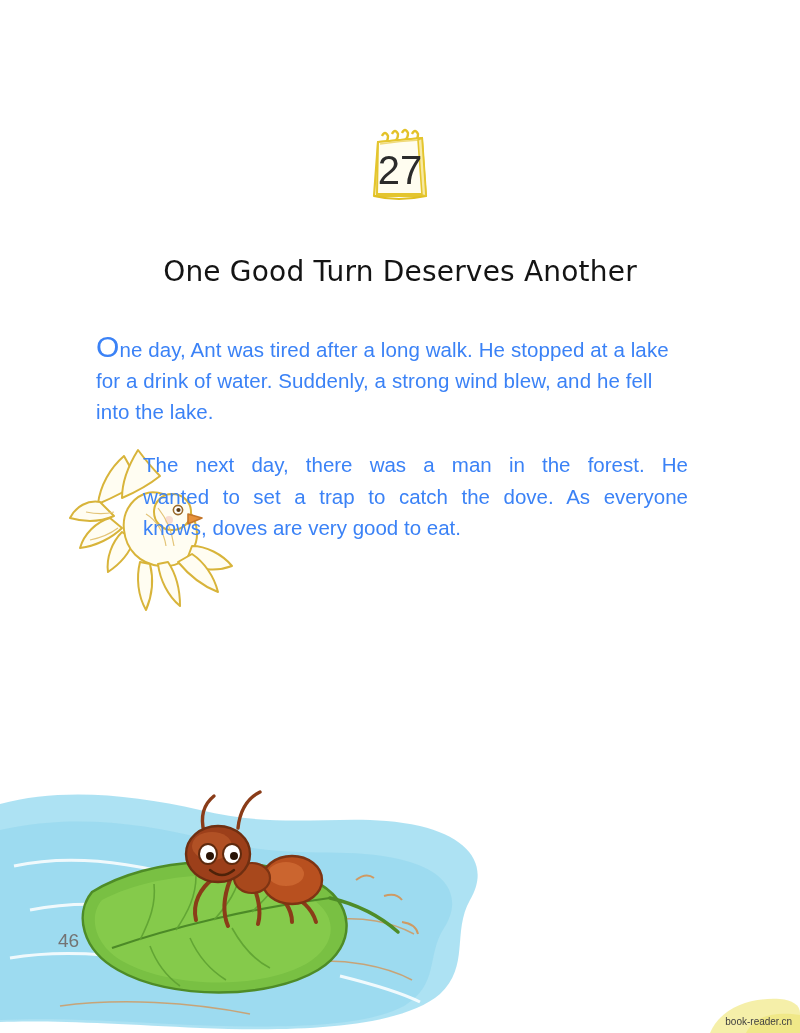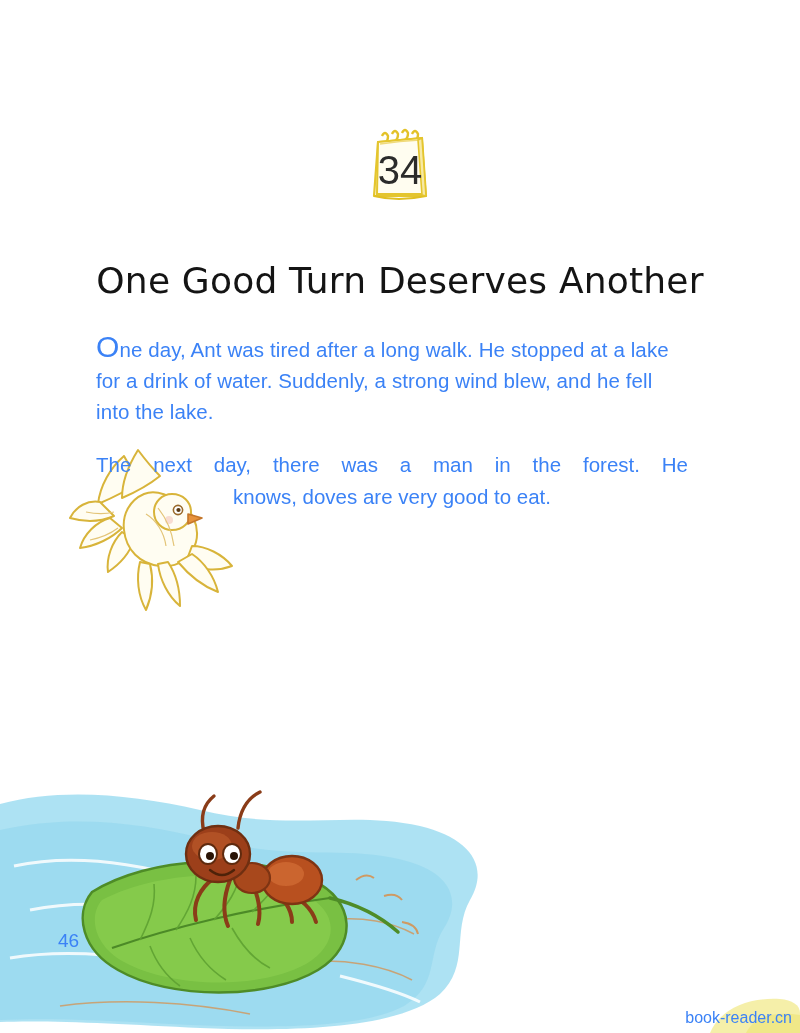--- a/index.html
+++ b/index.html
@@ -50,21 +50,21 @@
   }
 
   
   .title {
     position: absolute;
     top: 236px;
     left: 0;
     width: 800px;
     text-align: center;
     font-family: "DejaVu Sans", sans-serif;
-    font-size: 36px;
+    font-size: 28px;
     font-weight: 400;
     color: #141414;
     letter-spacing: 0.2px;
   }
 
   
   .body-text {
     position: absolute;
     top: 334px;
     left: 96px;
@@ -98,44 +98,45 @@
   }
   .para.p3 .cont {
     display: block;
     margin-left: -120px;
     text-indent: 0;
   }
   .para.p4 {
     margin-top: 22px;
     text-align: right;
     line-height: 31.5px;
+    margin-left: 47px;
   }
   .para.p4 .l1, .para.p4 .l2, .para.p4 .l3 { display: block; }
   .para.p4 .l1 { text-align: justify; text-align-last: justify; }
   .para.p4 .l2 { text-align: justify; text-align-last: justify; }
-  .para.p4 .l3 { text-align: center; }
+  .para.p4 .l3 { text-align: left; }
 
   
   .page-num {
     position: absolute;
     left: 58px;
     top: 930px;
     font-family: "Liberation Sans", sans-serif;
     font-size: 19px;
-    color: #3b82f6;
+    color: #737373;
   }
 
   
   .watermark {
     position: absolute;
     right: 8px;
     bottom: 6px;
     font-family: "Liberation Sans", sans-serif;
-    font-size: 16px;
-    color: #3b82f6;
+    font-size: 10px;
+    color: #404040;
   }
 
   
   .art-dove {
     position: absolute;
     left: 66px;
     top: 442px;
     width: 176px;
     height: 190px;
     pointer-events: none;
@@ -174,21 +175,21 @@
         </g>
 
         <path d="M26 22 L70 18 L74 76 L22 76 Z" fill="#fdf8dd" stroke="#e4c52e" stroke-width="2.2" stroke-linejoin="round"></path>
 
         <path d="M26 22 L70 18 L71 74 L25 74 Z" fill="#fffdf0" stroke="#e4c52e" stroke-width="2"></path>
         <path d="M22 76 q24 6 52 0" fill="none" stroke="#e0bf22" stroke-width="2.2"></path>
         <path d="M28 24 q20 -3 40 -4" fill="none" stroke="#f0da7a" stroke-width="1.6"></path>
 
         <path d="M66 20 L70 18 L74 76 L70 75 Z" fill="#f7e9a5" stroke="#e4c52e" stroke-width="1.6"></path>
       </svg>
-      <div class="badge-num">34</div>
+      <div class="badge-num">27</div>
     </div>
   </div>
 
   <h1 class="title">One Good Turn Deserves Another</h1>
 
   <div class="art-dove">
     <svg width="176" height="190" viewBox="0 0 176 190" xmlns="http://www.w3.org/2000/svg">
       <g fill="#fffdf2" stroke="#d8b43a" stroke-width="2" stroke-linejoin="round" stroke-linecap="round">
 
         <path d="M58 14 C44 26 34 44 32 62 C46 56 62 48 74 40 C68 32 62 22 58 14 Z"></path>
@@ -226,20 +227,21 @@
   </div>
 
   <div class="body-text">
     <p class="para p1"><span class="dropcap">O</span><span>ne day, Ant was tired after a long walk. He stopped at a lake for a drink of water. Suddenly, a strong wind blew, and he fell into the lake.</span></p>
 
 
     <p class="para p3"></p>
 
     <p class="para p4">
       <span class="l1">The next day, there was a man in the forest. He</span>
+      <span class="l2">wanted to set a trap to catch the dove. As everyone</span>
       <span class="l3">knows, doves are very good to eat.</span>
     </p>
   </div>
 
   <div class="art-bottom">
     <svg width="800" height="263" viewBox="0 0 800 263" xmlns="http://www.w3.org/2000/svg">
 
       <path d="M0 34 C60 18 130 24 200 40 C290 62 350 40 420 56 C470 68 490 96 470 130 C452 162 470 196 440 224 C400 258 300 262 200 258 C120 254 50 250 0 252 Z" fill="#a9e0f2" opacity="0.95"></path>
       <path d="M0 60 C70 44 140 52 210 70 C300 92 350 74 410 92 C450 104 462 130 444 158 C426 186 440 214 404 236 C360 260 260 258 170 254 C100 250 46 248 0 250 Z" fill="#8fd5ed" opacity="0.55"></path>
 

